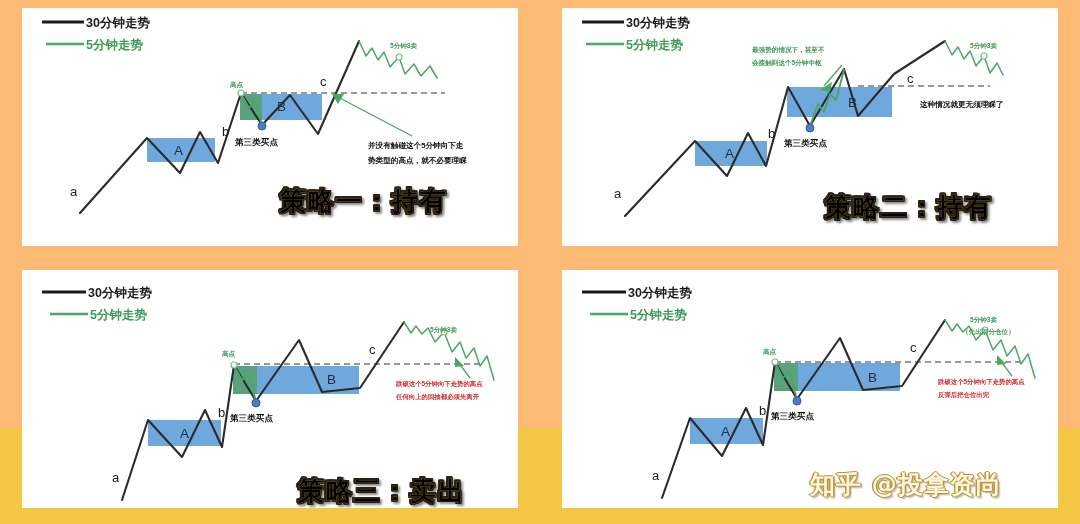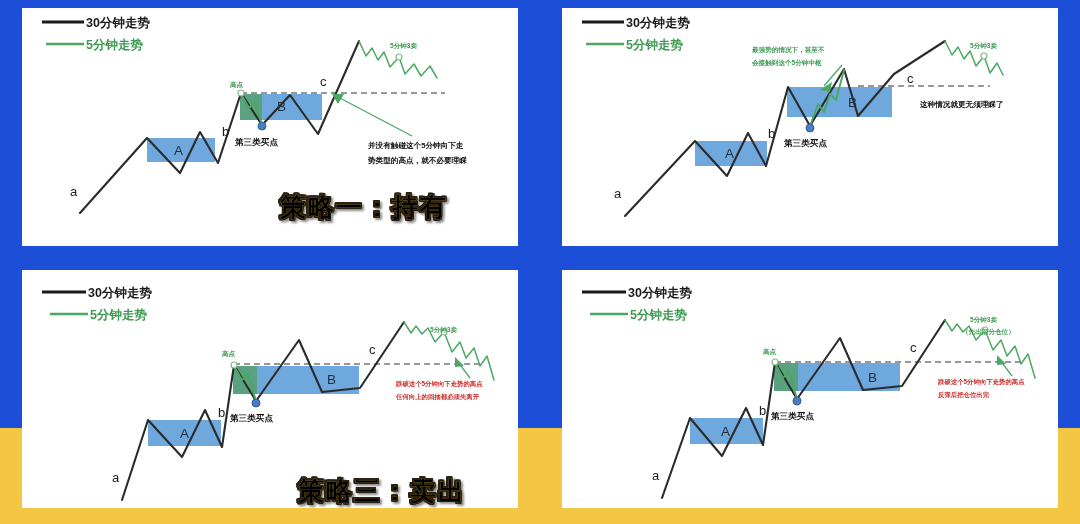--- a/index.html
+++ b/index.html
@@ -4,21 +4,21 @@
 <style>
   * { box-sizing: border-box; margin:0; padding:0; }
   html,body{
     width:1080px; height:524px; overflow:hidden;
     background:#f3c744;
     font-family:"Liberation Sans","DejaVu Sans",sans-serif;
   }
   #grid{
     position:relative;
     width:1080px; height:428px;
-    background:#1d4ed8;
+    background:#fdba74;
   }
   .panel{
     position:absolute;
     background:#ffffff;
     overflow:hidden;
   }
   .panel svg{ display:block; width:100%; height:100%; }
 
   
   #panel-1{ left:22px;  top:8px;   width:496px; height:238px; }
@@ -122,21 +122,21 @@
       <text class="note-green-sm" x="368" y="40">5分钟3卖</text>
 
       <g>
         <line class="arrow-green" x1="390" y1="128" x2="314" y2="88"></line>
         <polygon class="arrow-head-green" points="310,86 322,86 316,96"></polygon>
       </g>
 
       <text class="note-black-sm" x="346" y="140">并没有触碰这个5分钟向下走</text>
       <text class="note-black-sm" x="346" y="155">势类型的高点，就不必要理睬</text>
     </svg>
-    <div class="strat-title" style="left:258px; top:182px;font-family:Liberation Serif, serif;">策略一：持有</div>
+    <div class="strat-title" style="left:258px; top:176px;font-family:Liberation Serif, serif;">策略一：持有</div>
   </div>
 
   <div class="panel" id="panel-2">
     <svg viewBox="0 0 496 238" preserveAspectRatio="none">
       <g>
         <line x1="20" y1="14" x2="62" y2="14" stroke="#1a1a1a" stroke-width="3.2"></line>
         <text class="legend-label legend-30" x="64" y="18.5">30分钟走势</text>
         <line x1="24" y1="36" x2="62" y2="36" stroke="#4aa863" stroke-width="2.6"></line>
         <text class="legend-label legend-5" x="64" y="40.5">5分钟走势</text>
       </g>
@@ -165,20 +165,21 @@
 
       <g>
         <line class="arrow-green" x1="280" y1="57" x2="262" y2="78"></line>
         <polygon class="arrow-head-green" points="258,82 270,74 268,84"></polygon>
       </g>
 
       <text class="note-green-sm" x="190" y="44">最强势的情况下，甚至不</text>
       <text class="note-green-sm" x="190" y="57">会接触到这个5分钟中枢</text>
       <text class="note-black-sm" x="358" y="99">这种情况就更无须理睬了</text>
     </svg>
+    <div class="strat-title" style="left:263px; top:182px;">策略二：持有</div>
   </div>
 
   <div class="panel" id="panel-3">
     <svg viewBox="0 0 496 238" preserveAspectRatio="none">
       <g>
         <line x1="20" y1="22" x2="64" y2="22" stroke="#1a1a1a" stroke-width="3.2"></line>
         <text class="legend-label legend-30" x="66" y="26.5">30分钟走势</text>
         <line x1="28" y1="44" x2="66" y2="44" stroke="#4aa863" stroke-width="2.6"></line>
         <text class="legend-label legend-5" x="68" y="48.5">5分钟走势</text>
       </g>
@@ -256,15 +257,16 @@
       <text class="note-green-sm" x="400" y="64">（先出部分仓位）</text>
 
       <g>
         <line class="arrow-green" x1="450" y1="106" x2="438" y2="90"></line>
         <polygon class="arrow-head-green" points="435,85 444,94 435,95"></polygon>
       </g>
 
       <text class="note-red" x="376" y="114">跌破这个5分钟向下走势的高点</text>
       <text class="note-red" x="376" y="127">反弹后把仓位出完</text>
     </svg>
+    <div class="watermark" style="left:248px; top:198px;">知乎 @投拿资尚</div>
   </div>
 
 </div>
 
 </body></html>

